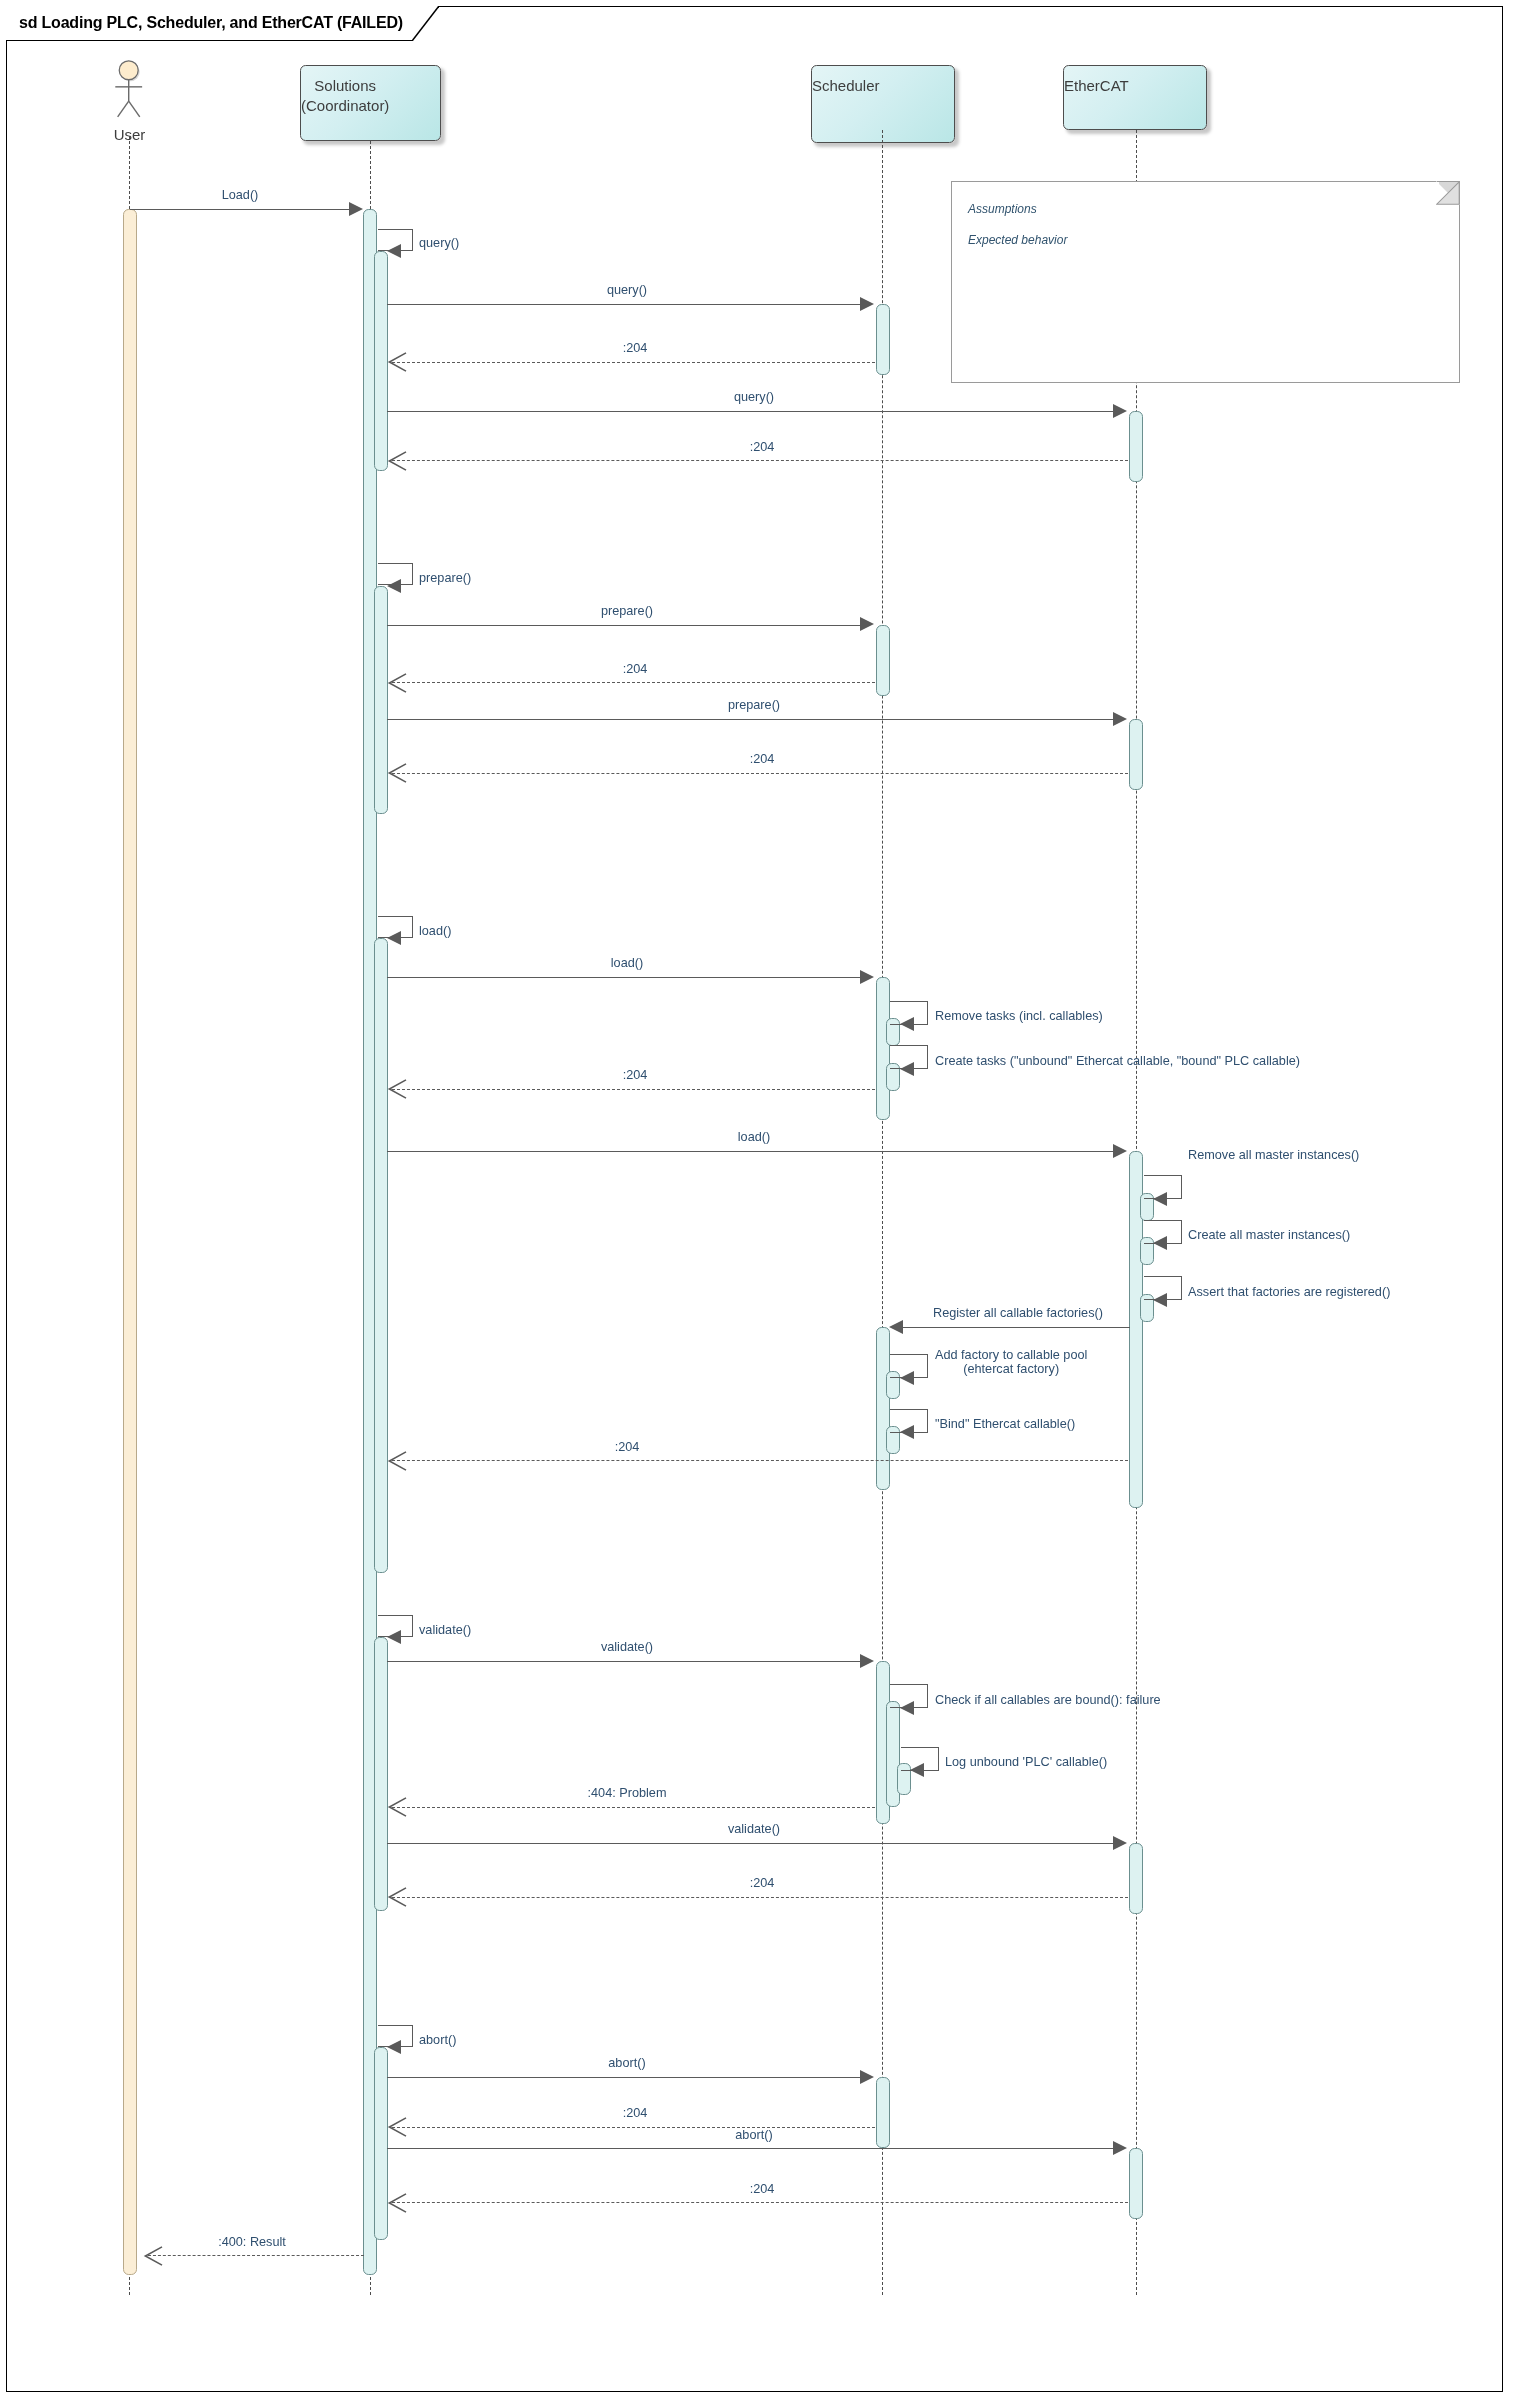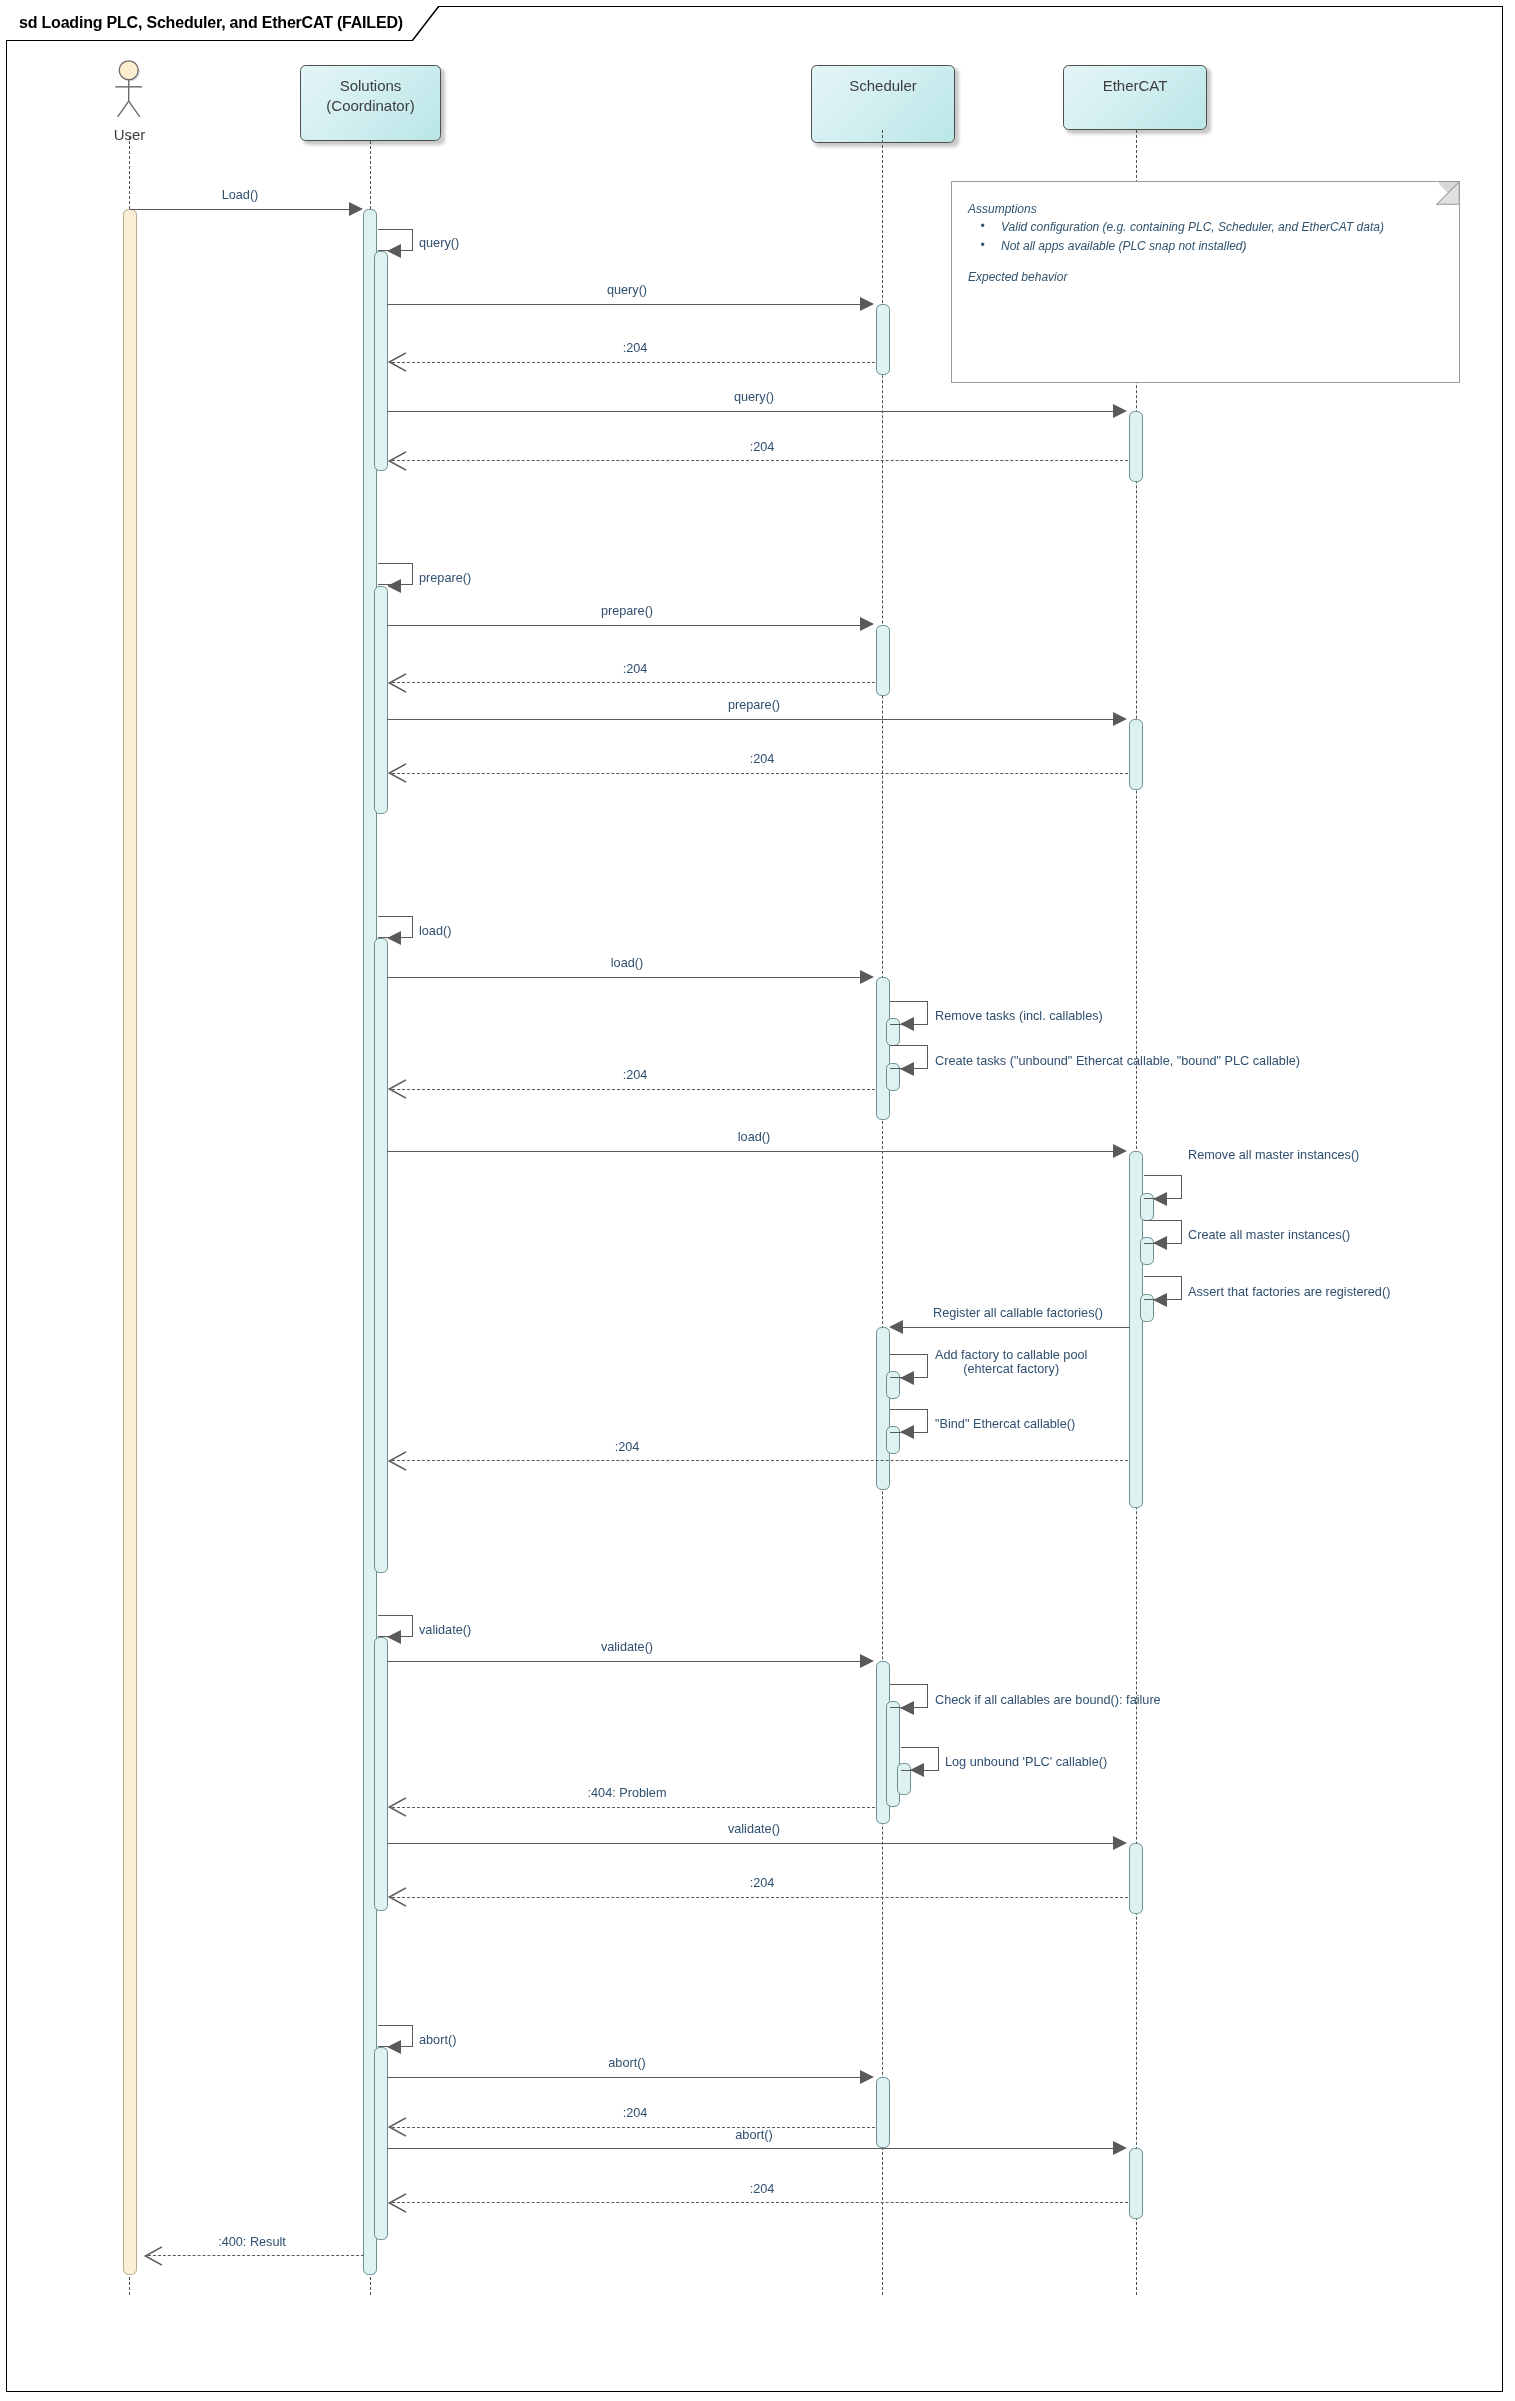--- a/index.html
+++ b/index.html
@@ -19,21 +19,21 @@
 
   
   .actor{position:absolute;}
   .actor-label{position:absolute;text-align:center;font-size:15px;color:#3d3d3d;
                white-space:nowrap;font-family:"Liberation Sans", sans-serif;}
 
   
   .pbox{position:absolute;border:1.6px solid #4d4d4d;border-radius:5.6px;
         background:linear-gradient(135deg,#e4f5f6 0%,#d3eff1 45%,#b9e6e6 100%);
         box-shadow:3.2px 3.2px 3.2px rgba(0,0,0,0.22);
-        display:flex;align-items:flex-start;justify-content:center;
+        display:flex;align-items:flex-start;justify-content:flex-start;
         box-sizing:border-box;padding-top:9.5px;}
   .pbox-label{font-size:15px;color:#3d3d3d;text-align:center;line-height:1.35;
               font-family:"Liberation Sans", sans-serif;}
 
   
   .lifeline{position:absolute;width:0;border-left:1.6px dashed #4d4d4d;}
 
   
   .act{position:absolute;border:1.2px solid #6b8f8f;border-radius:5.6px;
        background:#ddf2f1;box-sizing:border-box;}
@@ -162,24 +162,20 @@
   <div class="act" style="left:1129px;top:2148px;width:13.5px;height:71px;"></div>
 
   <div class="note" style="left:951px;top:181px;width:509px;height:202px;">
     <div class="note-fold" style="right:0;top:0;"></div>
     <svg style="position:absolute;right:-0.8px;top:-0.8px;" width="24" height="24" viewBox="0 0 30 30">
       <path d="M0,0 L30,30 L0,30 Z" fill="#ffffff" stroke="none"></path>
       <path d="M29,1 L29,29 L1,29 Z" fill="#e0e0e0" stroke="#9a9a9a" stroke-width="1.3"></path>
     </svg>
     <div class="note-body">
       <div class="note-head">Assumptions</div>
-      <ul class="note-list">
-        <li>Valid configuration (e.g. containing PLC, Scheduler, and EtherCAT data)</li>
-        <li>Not all apps available (PLC snap not installed)</li>
-      </ul>
       <div class="note-gap"></div>
       <div class="note-head">Expected behavior</div>
     </div>
   </div>
 
   <div class="msg" style="left:130px;top:209px;width:221px;"></div>
   <div class="arrowhead solid-r" style="left:349px;top:202px;"></div>
   <div class="mlabel c" style="left:240px;top:188px;">Load()</div>
 
   <div class="selfcall" style="left:378px;top:229px;width:35px;height:22px;"></div>

